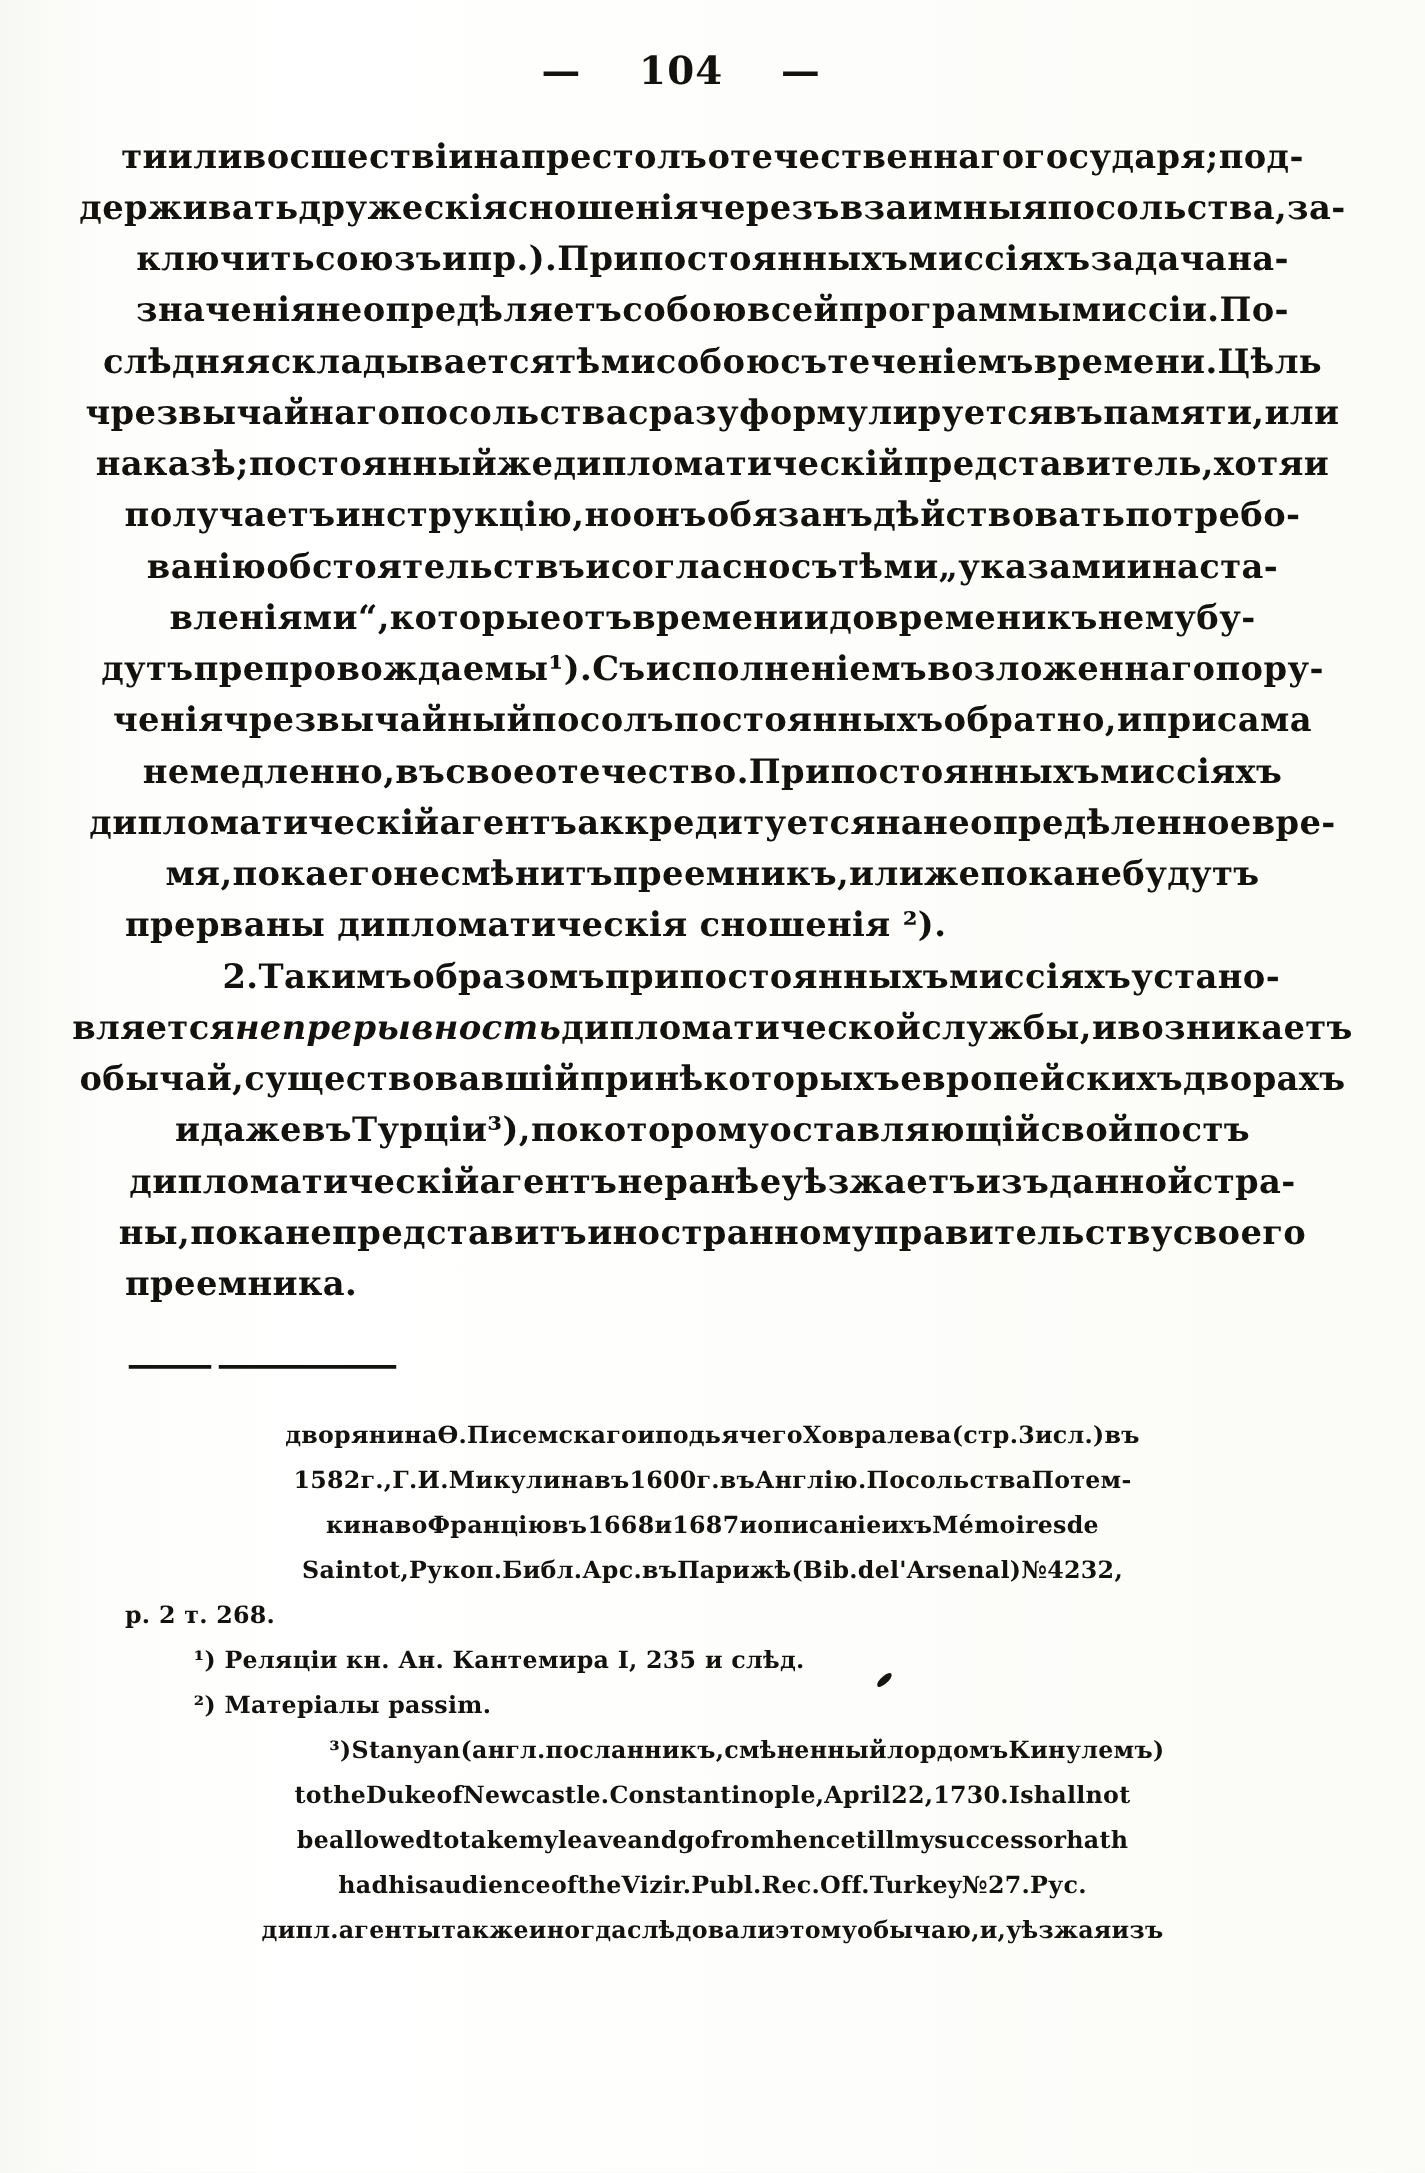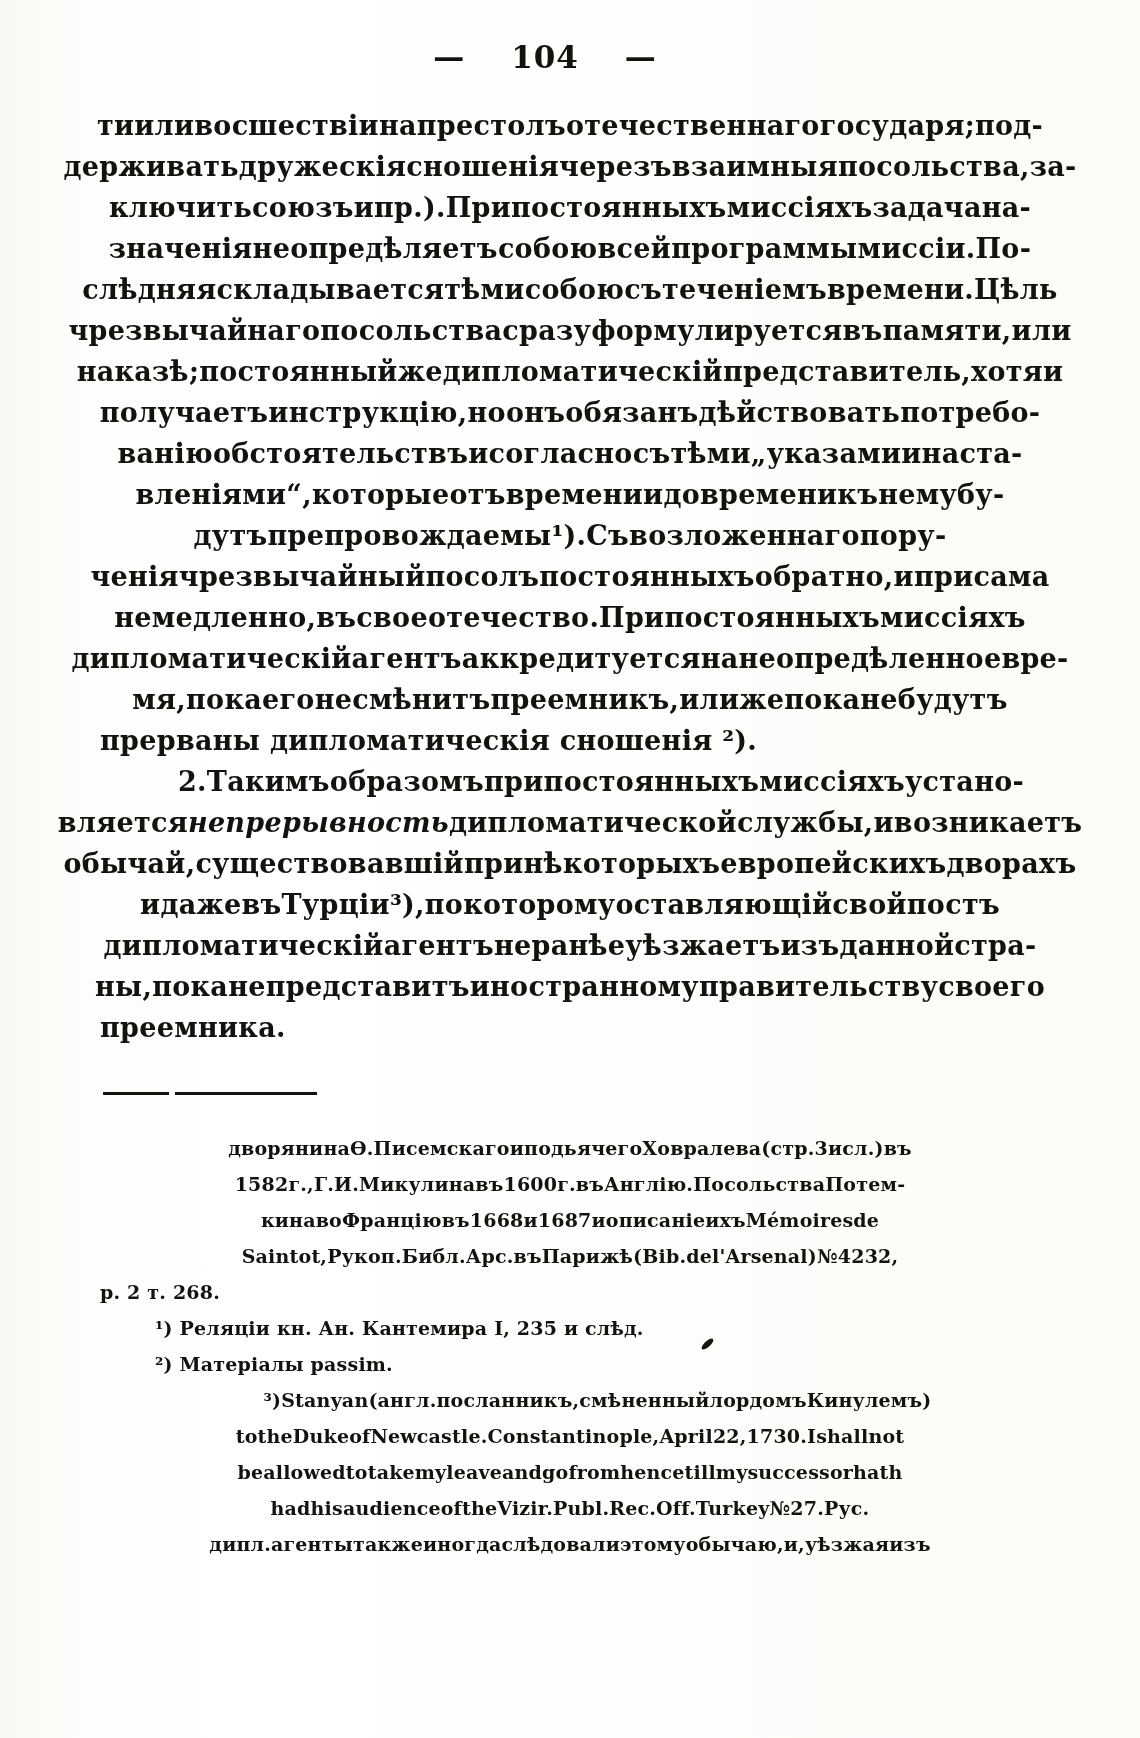--- a/index.html
+++ b/index.html
@@ -174,20 +174,21 @@
           <span>времени</span>
           <span>къ</span>
           <span>нему</span>
           <span>бу-</span>
         </div>
         <div class="line">
           <span>дутъ</span>
           <span>препровождаемы</span>
           <span>¹).</span>
           <span>Съ</span>
+          <span>исполненіемъ</span>
           <span>возложеннаго</span>
           <span>пору-</span>
         </div>
         <div class="line">
           <span>ченія</span>
           <span>чрезвычайный</span>
           <span>посолъ</span>
           <span>постоянныхъ</span>
           <span>обратно,</span>
           <span>и</span>

